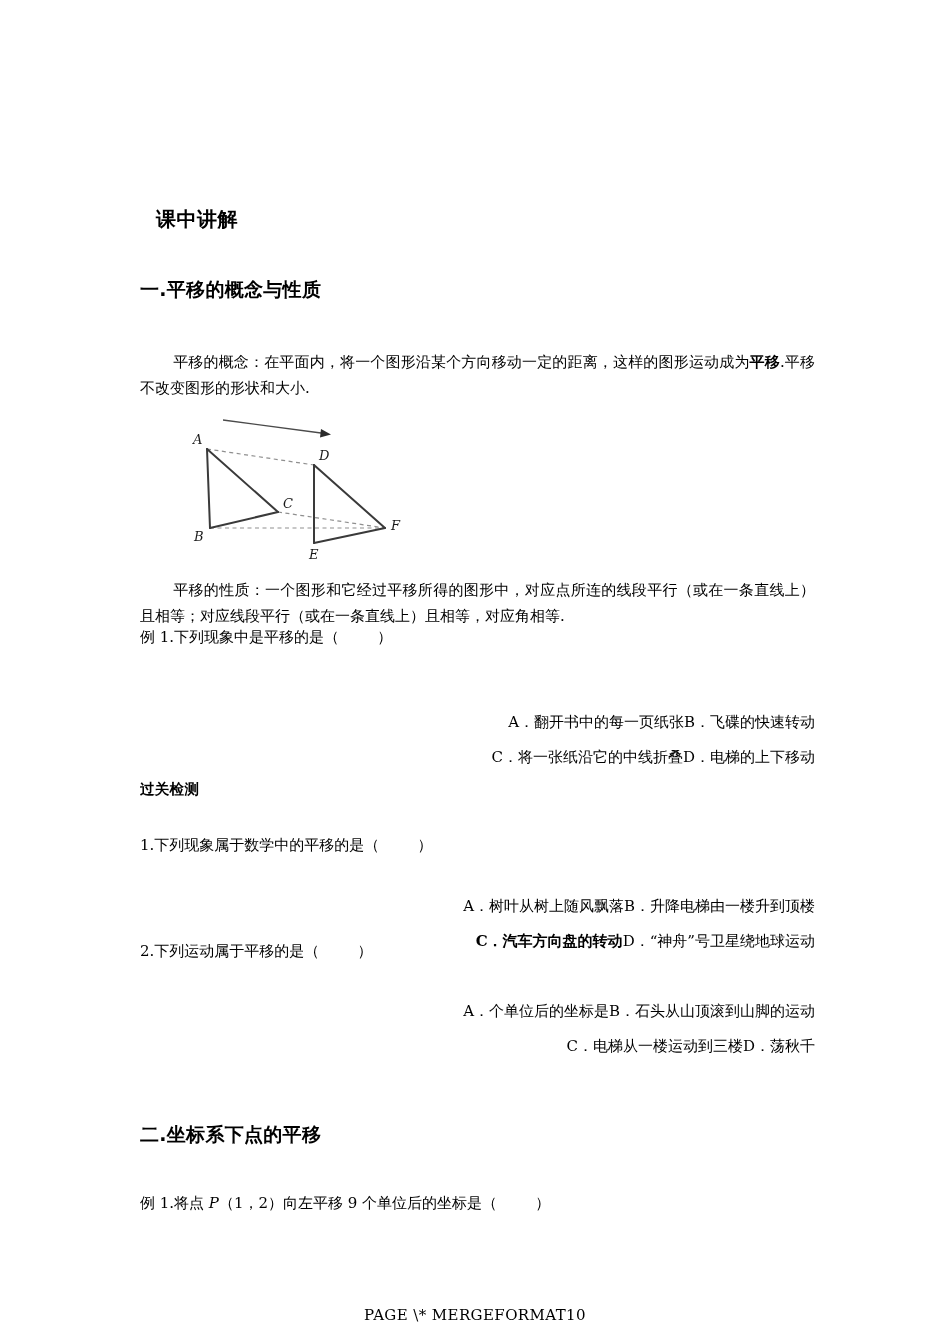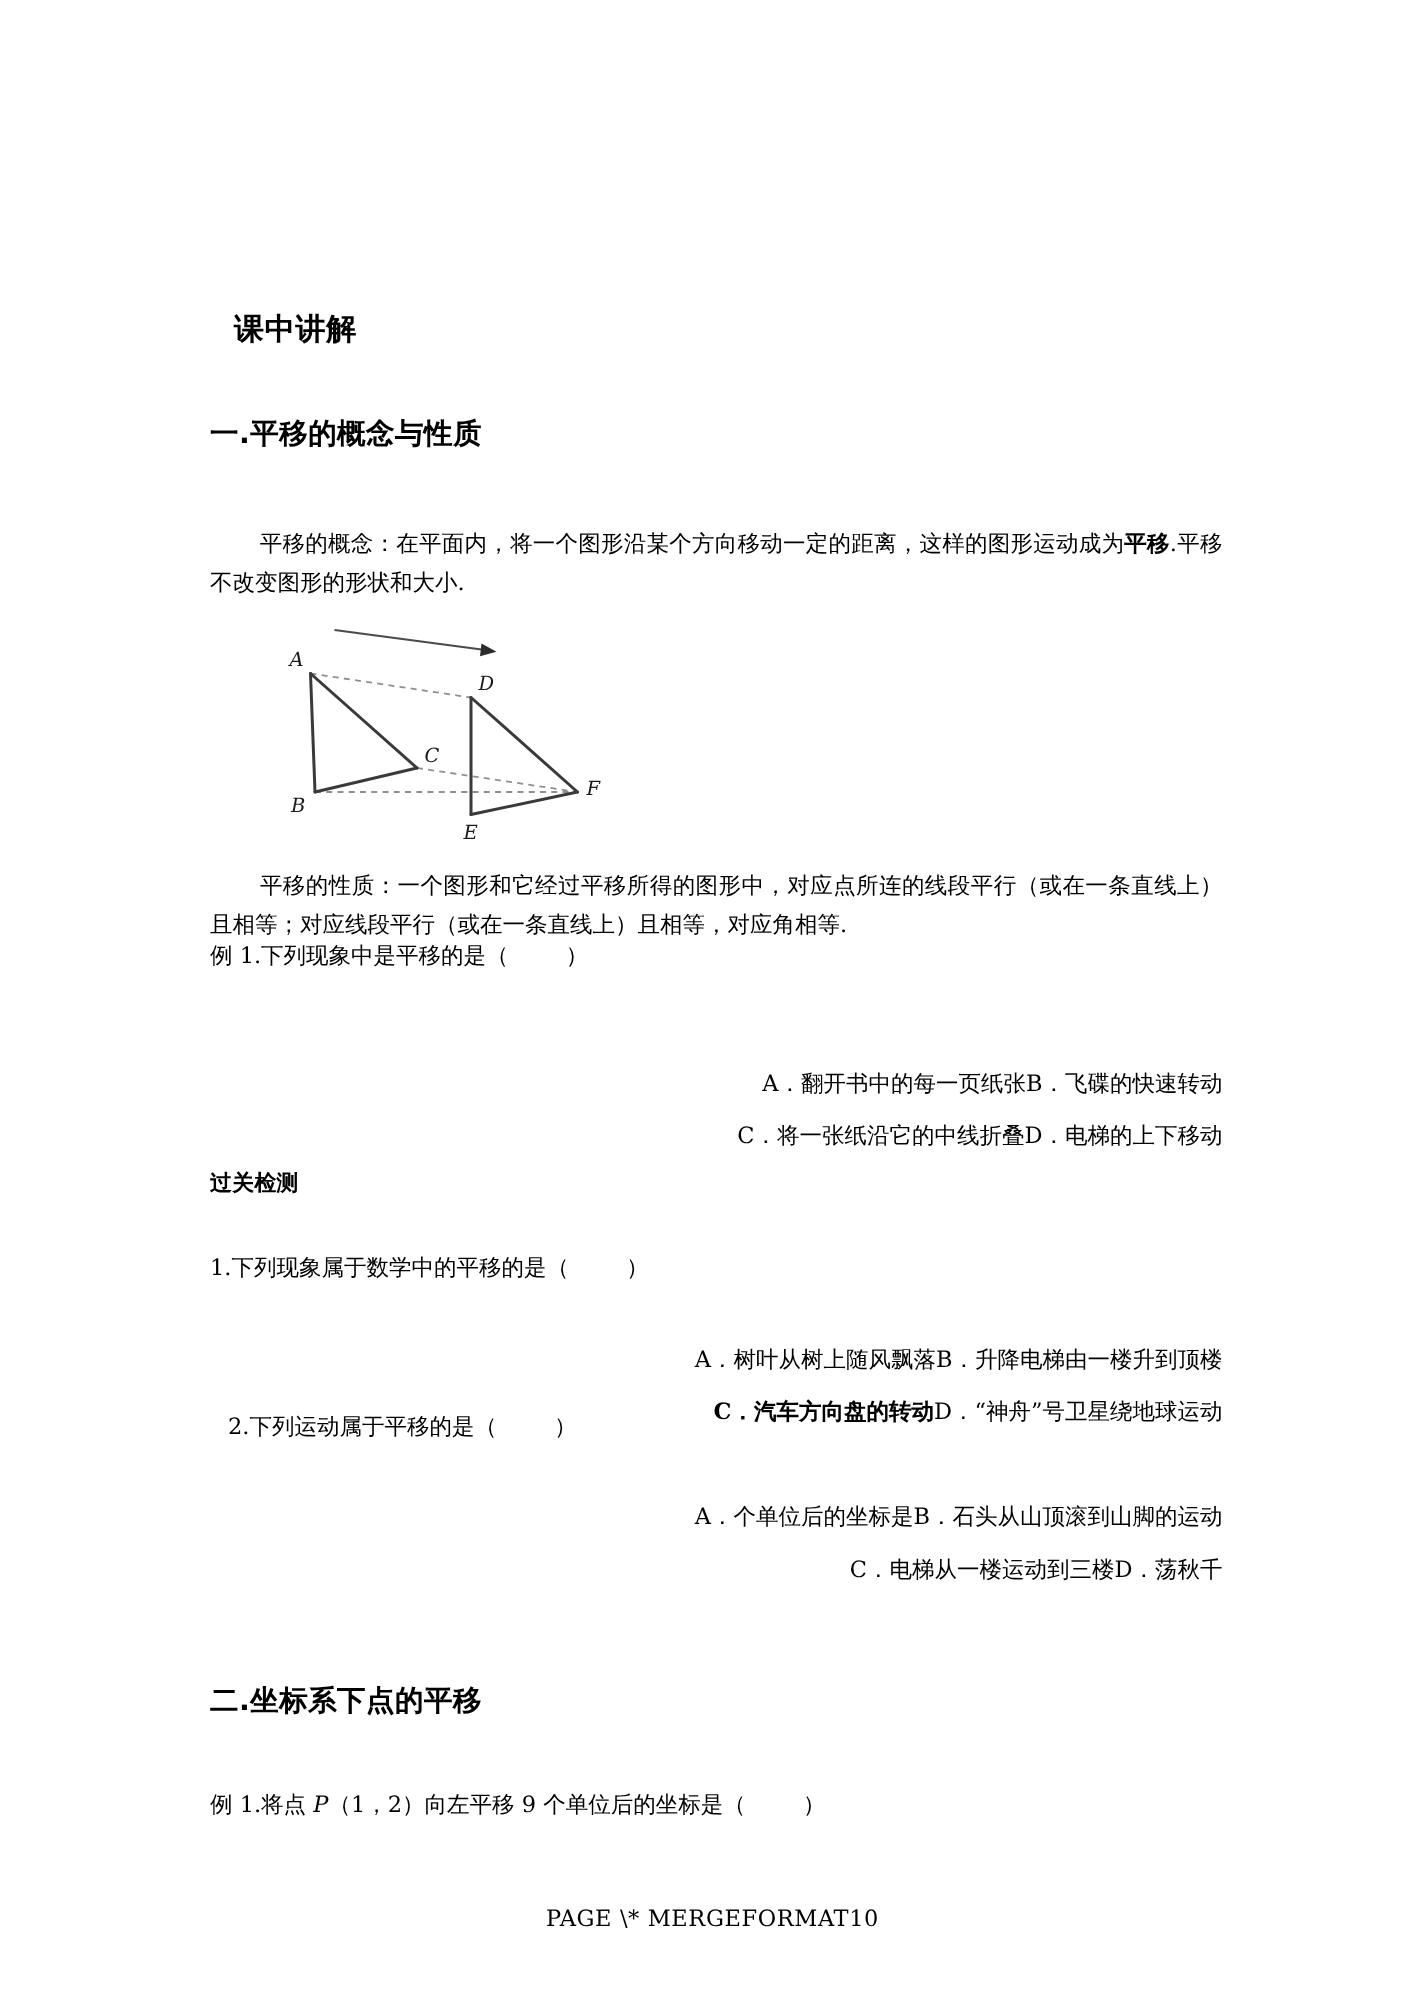--- a/index.html
+++ b/index.html
@@ -102,21 +102,21 @@
     left: 45px;
     top: 412px;
     width: 280px;
     height: 165px;
   }
 
   
   .footer {
     position: absolute;
     left: 0;
-    top: 1270px;
+    top: 1306px;
     width: 950px;
     text-align: center;
     font-size: 15px;
     letter-spacing: 0.4px;
     font-family: "DejaVu Serif", "Liberation Serif", serif;
   }
 </style>
 </head>
 <body>
 
@@ -183,21 +183,21 @@
     <p class="qline" style="top:834px;">1.下列现象属于数学中的平移的是（        ）</p>
 
     <p class="opt-row" style="top:872px;">
       <span class="opt-a" style="width:280px;padding-left:30px;">A．树叶从树上随风飘落</span><span>B．升降电梯由一楼升到顶楼</span>
     </p>
 
     <p class="opt-row" style="top:907px;">
       <span class="opt-a" style="width:275px;padding-left:30px;font-weight:bold;">C．汽车方向盘的转动</span><span>D．“神舟”号卫星绕地球运动</span>
     </p>
 
-    <p class="qline" style="top:940px;margin-left:12px;">2.下列运动属于平移的是（        ）</p>
+    <p class="qline" style="top:940px;">2.下列运动属于平移的是（        ）</p>
 
     <p class="opt-row" style="top:977px;">
       <span class="opt-a" style="width:264px;padding-left:30px;">A．个单位后的坐标是</span><span>B．石头从山顶滚到山脚的运动</span>
     </p>
 
     <p class="opt-row" style="top:1012px;">
       <span class="opt-a" style="width:278px;padding-left:30px;">C．电梯从一楼运动到三楼</span><span>D．荡秋千</span>
     </p>
 
     <h2 class="h-sec" style="top:1122px;">二.坐标系下点的平移</h2>

